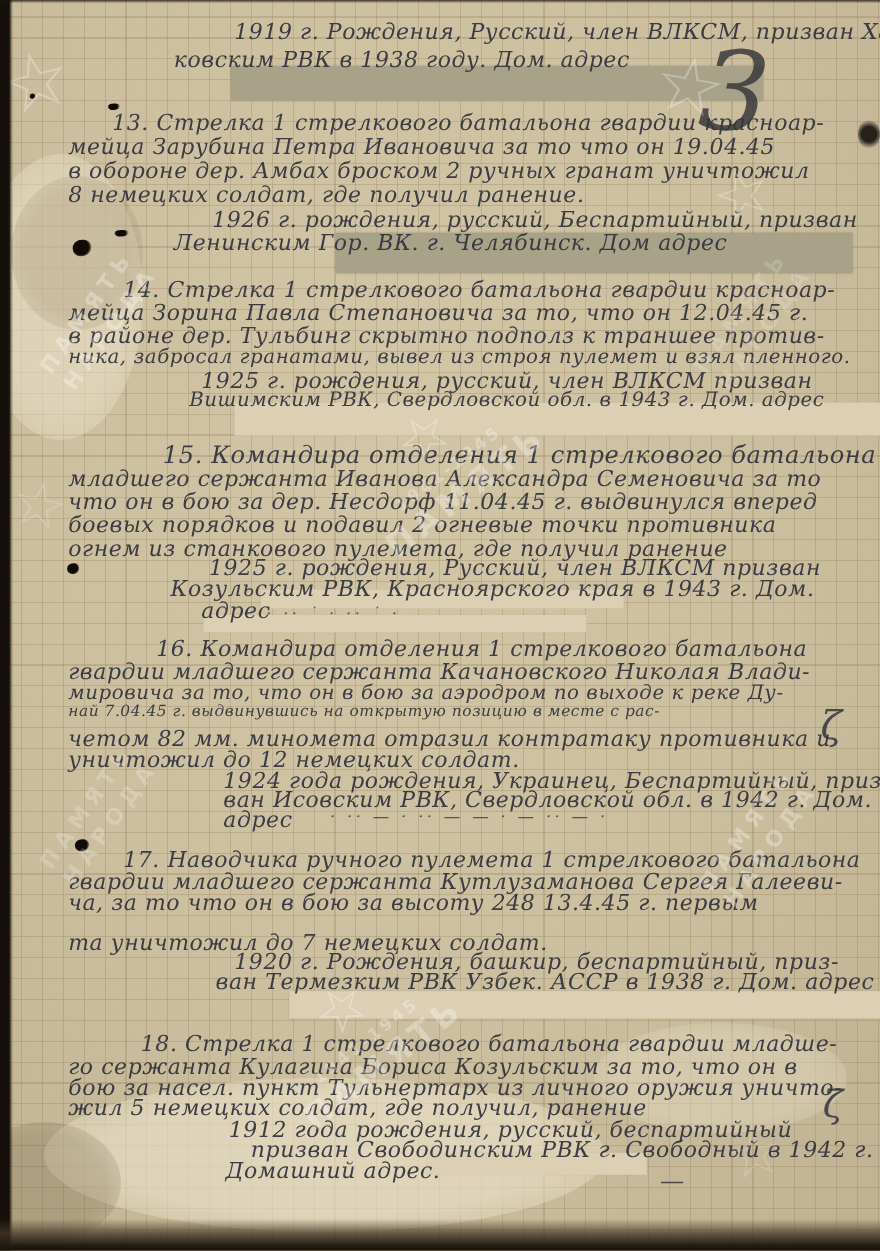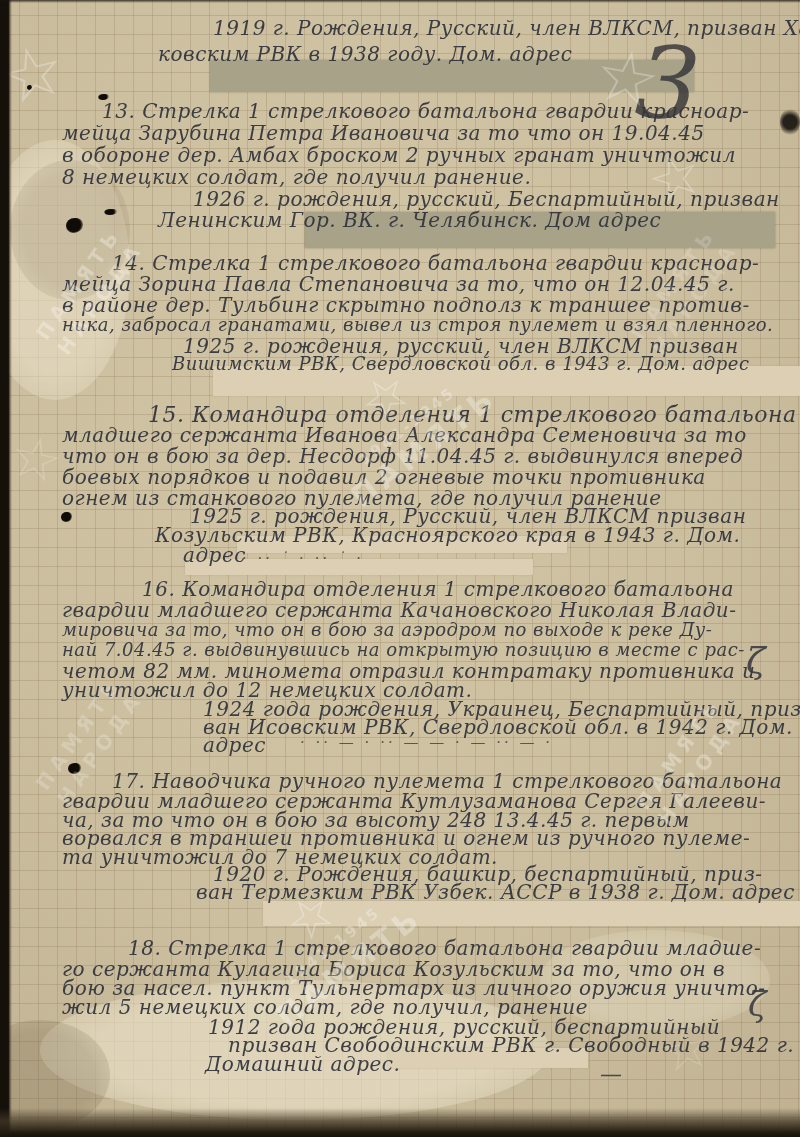--- a/index.html
+++ b/index.html
@@ -83,32 +83,31 @@
   <div class="hw" style="left:62px;top:465px;">боевых порядков и подавил 2 огневые точки противника</div>
   <div class="hw" style="left:62px;top:486px;">огнем из станкового пулемета, где получил ранение</div>
   <div class="hw" style="left:190px;top:504px;">1925 г. рождения, Русский, член ВЛКСМ призван</div>
   <div class="hw" style="left:155px;top:523px;">Козульским РВК, Красноярского края в 1943 г. Дом.</div>
   <div class="hw" style="left:183px;top:543px;">адрес</div>
   <div class="sc" style="left:242px;top:549px;">· ·· ˙ · ·· ˙ ·</div>
 
   <div class="hw" style="left:142px;top:577px;">16. Командира отделения 1 стрелкового батальона</div>
   <div class="hw" style="left:62px;top:598px;">гвардии младшего сержанта Качановского Николая Влади-</div>
   <div class="hw" style="left:62px;top:619px;font-size:18px;">мировича за то, что он в бою за аэродром по выходе к реке Ду-</div>
-  <div class="hw" style="left:62px;top:639px;font-size:18px;">най 7.04.45 г. выдвинувшись на открытую позицию в месте с рас-</div>
+  <div class="hw" style="left:62px;top:639px;font-size:14px;">най 7.04.45 г. выдвинувшись на открытую позицию в месте с рас-</div>
   <div class="hw" style="left:62px;top:659px;">четом 82 мм. миномета отразил контратаку противника и</div>
   <div class="hw" style="left:62px;top:678px;">уничтожил до 12 немецких солдат.</div>
   <div class="hw" style="left:203px;top:697px;">1924 года рождения, Украинец, Беспартийный, приз-</div>
   <div class="hw" style="left:203px;top:715px;">ван Исовским РВК, Свердловской обл. в 1942 г. Дом.</div>
   <div class="hw" style="left:203px;top:733px;">адрес</div>
   <div class="sc" style="left:300px;top:733px;">· ·· — · ·· — — · — ·· — ·</div>
 
   <div class="hw" style="left:112px;top:769px;">17. Наводчика ручного пулемета 1 стрелкового батальона</div>
   <div class="hw" style="left:62px;top:789px;">гвардии младшего сержанта Кутлузаманова Сергея Галееви-</div>
   <div class="hw" style="left:62px;top:808px;">ча, за то что он в бою за высоту 248 13.4.45 г. первым</div>
-  <div class="hw" style="left:62px;top:826px;">ворвался в траншеи противника и огнем из ручного пулеме-</div>
   <div class="hw" style="left:62px;top:845px;">та уничтожил до 7 немецких солдат.</div>
   <div class="hw" style="left:213px;top:862px;">1920 г. Рождения, башкир, беспартийный, приз-</div>
   <div class="hw" style="left:196px;top:880px;">ван Термезким РВК Узбек. АССР в 1938 г. Дом. адрес</div>
 
   <div class="hw" style="left:128px;top:936px;">18. Стрелка 1 стрелкового батальона гвардии младше-</div>
   <div class="hw" style="left:62px;top:957px;">го сержанта Кулагина Бориса Козульским за то, что он в</div>
   <div class="hw" style="left:62px;top:976px;">бою за насел. пункт Тульнертарх из личного оружия уничто-</div>
   <div class="hw" style="left:62px;top:995px;">жил 5 немецких солдат, где получил, ранение</div>
   <div class="hw" style="left:208px;top:1015px;">1912 года рождения, русский, беспартийный</div>
   <div class="hw" style="left:228px;top:1033px;">призван Свободинским РВК г. Свободный в 1942 г.</div>

